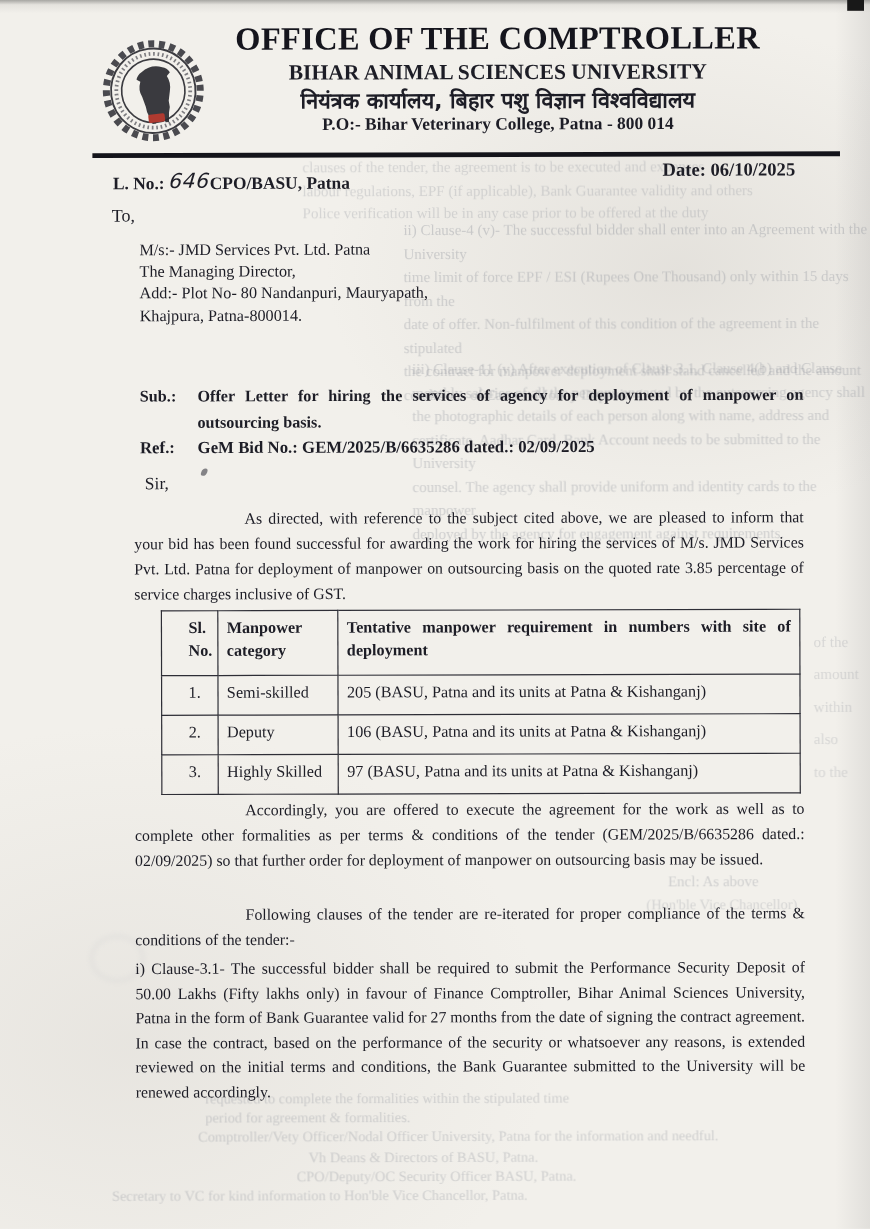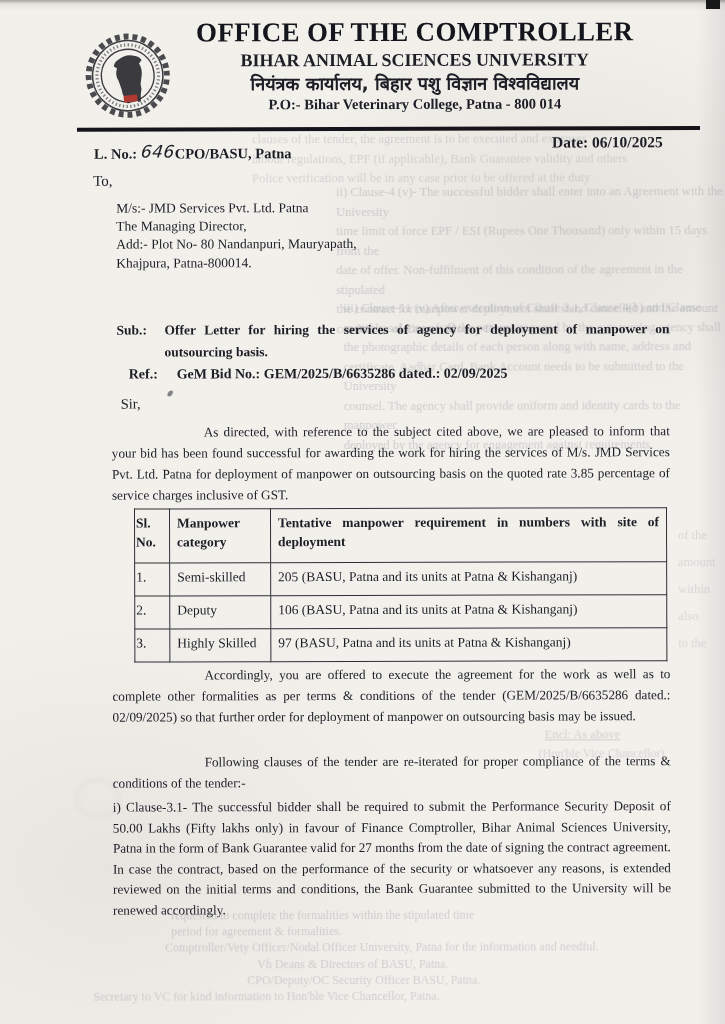--- a/index.html
+++ b/index.html
@@ -17,21 +17,21 @@
   .corner-mark { position: absolute; top: 0; right: 5px; width: 14px; height: 9px; background: #181818; }
   .sheet { position: absolute; inset: 0; transform: rotate(-0.15deg); }
 
   
   .ghost { position: absolute; color: #7f848f; opacity: .32; filter: blur(0.6px);
            font-size: 12.5px; line-height: 19.5px; pointer-events: none; }
   .g-top    { top: 130px; left: 253px; width: 452px; opacity: .26; }
   .g-mid1   { top: 183px; left: 337px; width: 392px; }
   .g-mid2   { top: 299px; left: 344px; width: 388px; }
   .g-side   { top: 523px; left: 678px; width: 50px; line-height: 27px; opacity: .24; }
-  .g-encl   { top: 726px; left: 544px; opacity: .30; text-decoration: underline; }
+  .g-encl   { top: 726px; left: 556px; opacity: .30; }
   .g-order  { top: 745px; left: 538px; opacity: .25; font-size: 12px; }
   .g-bottom { top: 907px; left: 88px; width: 618px; font-size: 12px; line-height: 16.2px; opacity: .30; }
   .g-bottom .i1 { margin-left: 82px; } .g-bottom .i2 { margin-left: 82px; }
   .g-bottom .i3 { margin-left: 76px; } .g-bottom .i4 { margin-left: 168px; }
   .g-bottom .i5 { margin-left: 158px; } .g-bottom .i6 { margin-left: 4px; }
   .stamp-smudge { position: absolute; left: 74px; top: 778px; width: 46px; height: 40px;
                   border: 3px solid #9aa0ac; border-radius: 50%; opacity: .10; filter: blur(2px); }
 
   
   .logo { position: absolute; left: 85px; top: 30px; width: 88px; height: 92px; transform: rotate(-7deg); }
@@ -49,41 +49,41 @@
   .date { position: absolute; top: 134px; left: 553px; font-weight: bold; font-size: 15.5px; }
   .to   { position: absolute; top: 172px; left: 94px; font-size: 15px; }
   .addr { position: absolute; top: 199px; left: 117px; font-size: 13.5px; line-height: 18.2px; }
   .addr .email { border-bottom: 1.2px solid #23232c; }
 
   
   .sub { position: absolute; top: 319px; left: 117px; width: 553px; font-weight: bold;
          font-size: 13.5px; line-height: 21.5px; display: flex; }
   .sub-label { width: 48px; flex: none; }
   .sub-text  { text-align: justify; }
-  .ref { position: absolute; top: 366px; left: 129px; display: flex; font-weight: bold; font-size: 14px; }
+  .ref { position: absolute; top: 366px; left: 117px; display: flex; font-weight: bold; font-size: 14px; }
   .ref-label { width: 48px; flex: none; }
   .pen-dot { position: absolute; top: 390px; left: 168px; width: 5px; height: 6px;
              background: #3a3a42; border-radius: 50%; opacity: .6; transform: skewX(-20deg); }
   .sir { position: absolute; top: 395px; left: 121px; font-size: 14.5px; }
 
   
   .para { position: absolute; left: 112px; width: 558px; font-size: 13.2px;
           line-height: 21px; text-align: justify; }
   .p1 { top: 421px; text-indent: 92px; }
   .p2 { top: 664px; text-indent: 92px; }
   .p3 { top: 751px; text-indent: 92px; }
   .p4 { top: 797px; line-height: 20.5px; }
 
   
   table.req { position: absolute; top: 508px; left: 134px; width: 533px;
               border-collapse: collapse; font-size: 13.5px; }
   .req th, .req td { border: 1.6px solid #2e2e36; vertical-align: top; text-align: left;
                      padding: 4px 7px 9px; line-height: 19px; }
   .req th { font-weight: bold; padding-bottom: 11px; }
-  .req .c1 { padding-left: 1px; padding-right: 4px; }
+  .req .c1 { padding-left: 22px; padding-right: 4px; }
   .req th.c3 { text-align: justify; }
 </style>
 </head>
 <body>
 
 <div class="corner-mark"></div>
 
 <div class="sheet">
 
   <div class="ghost g-top">

